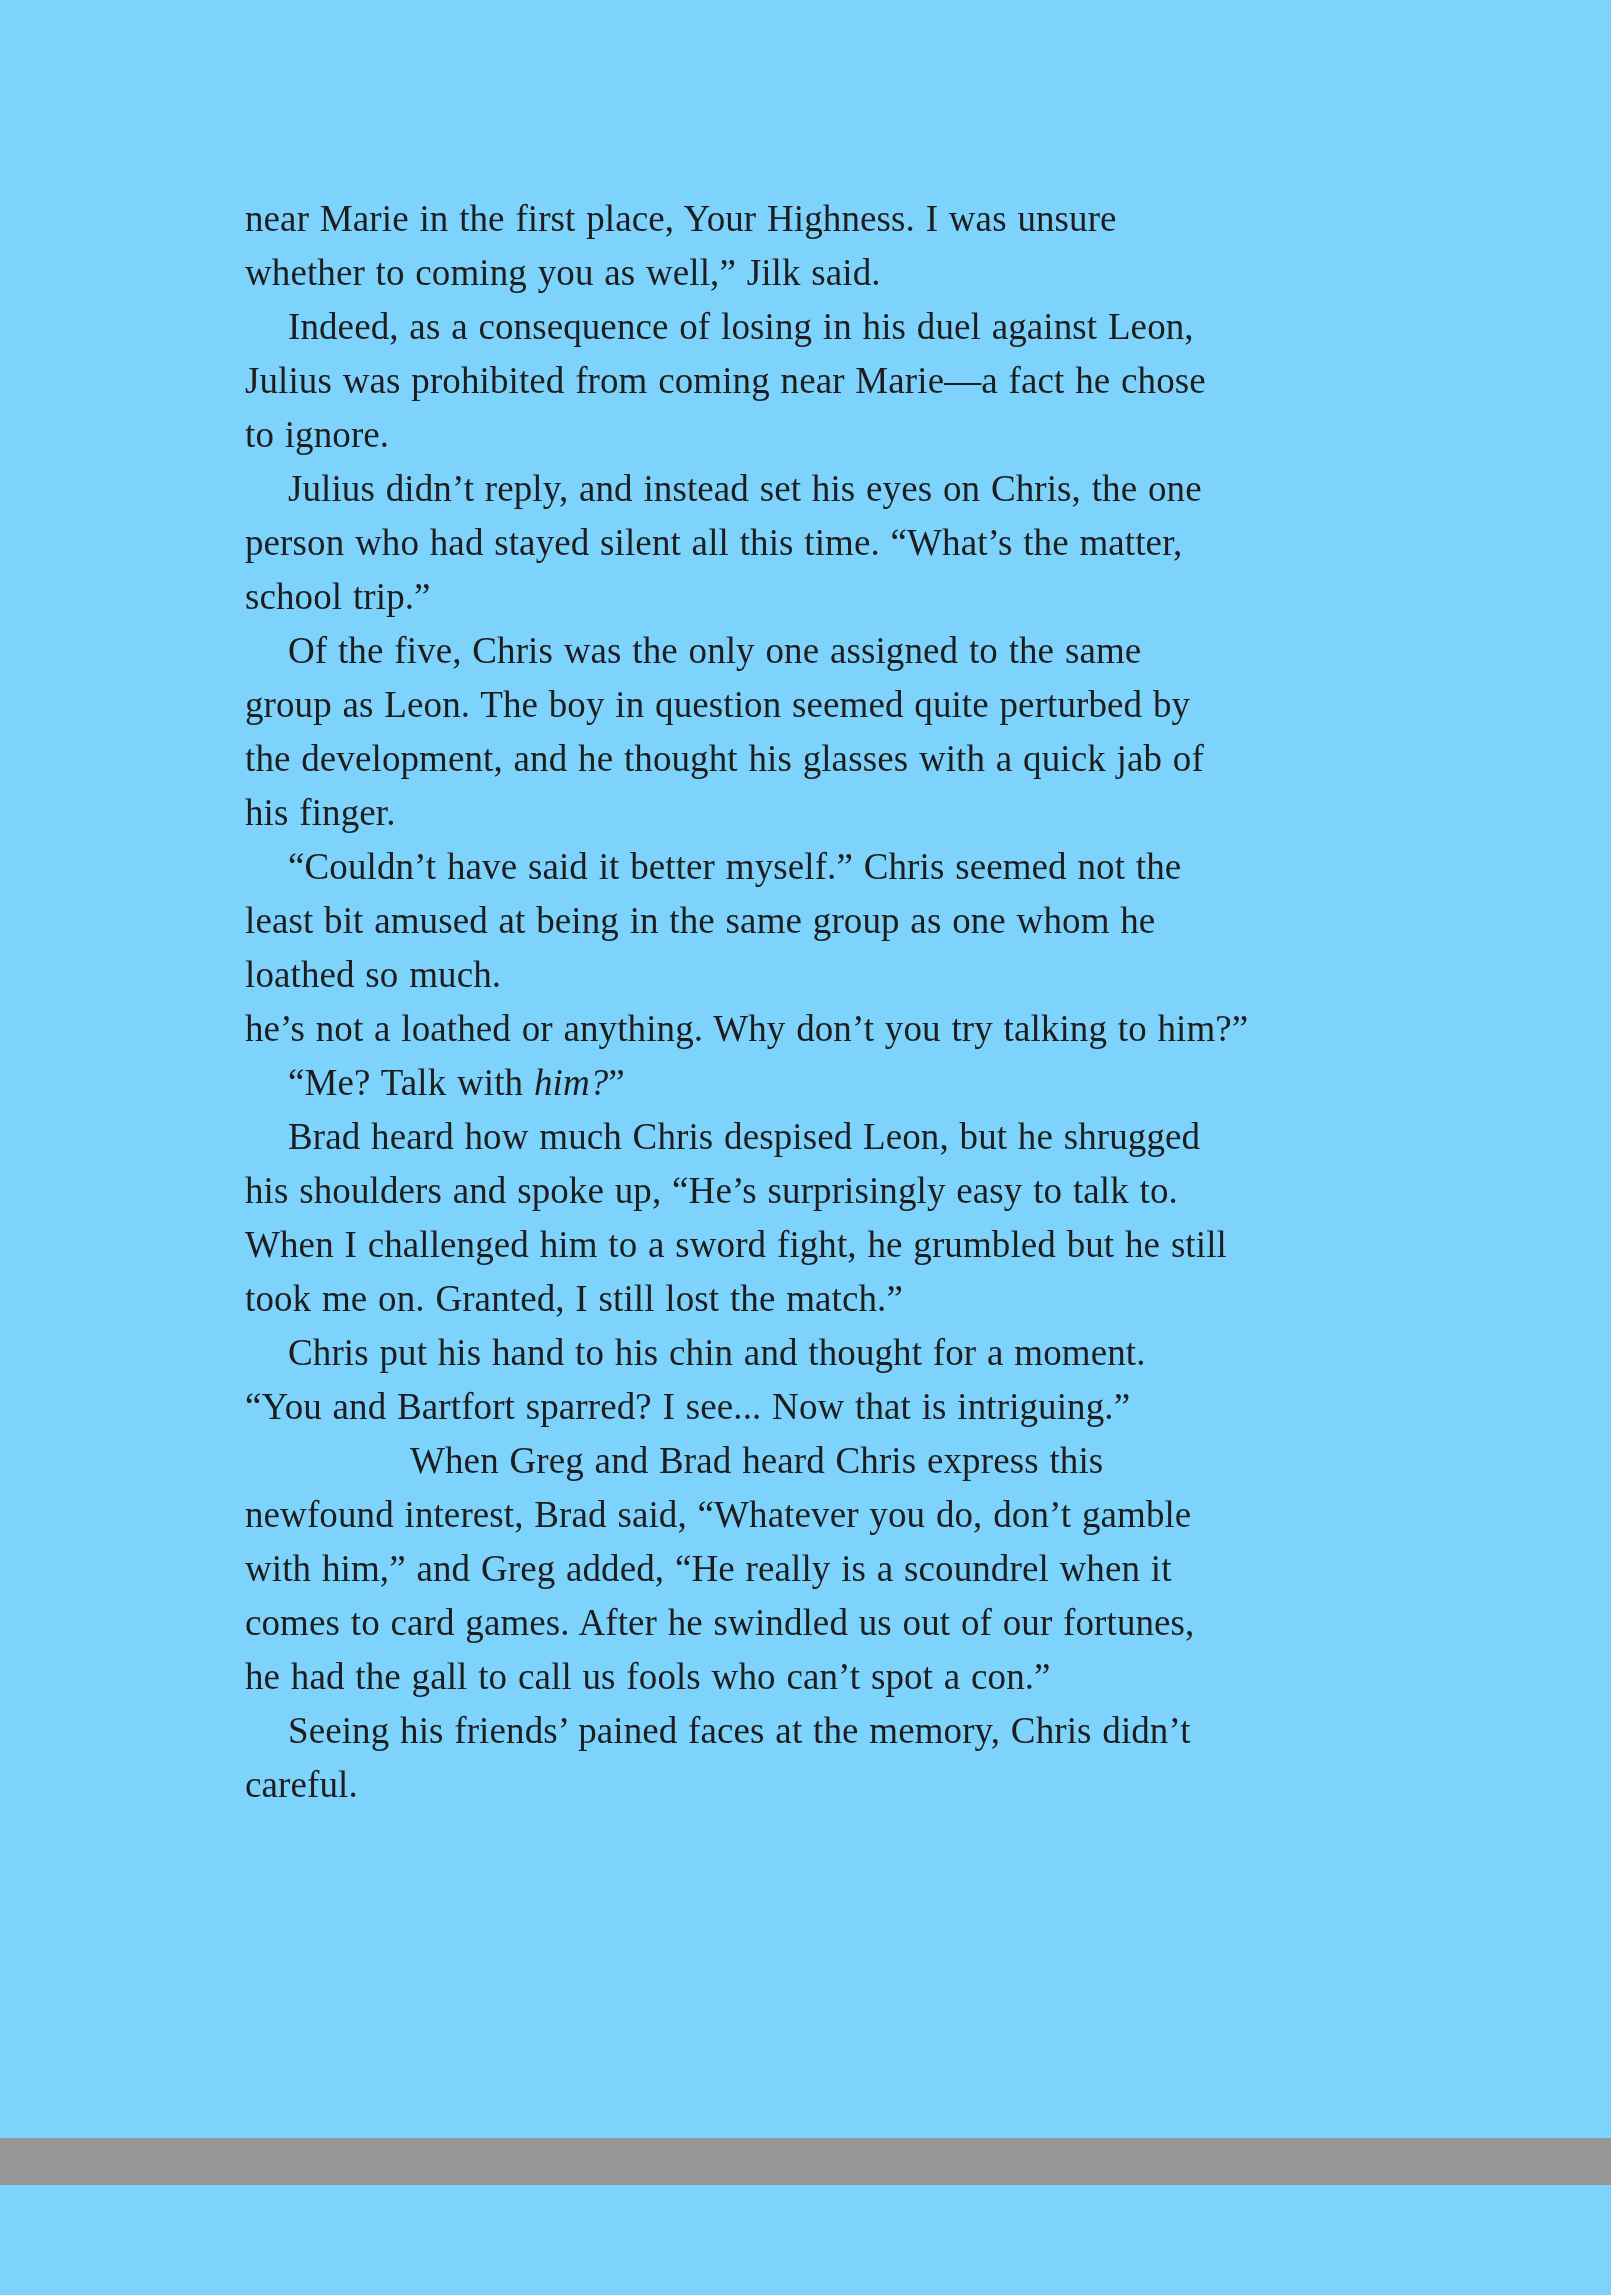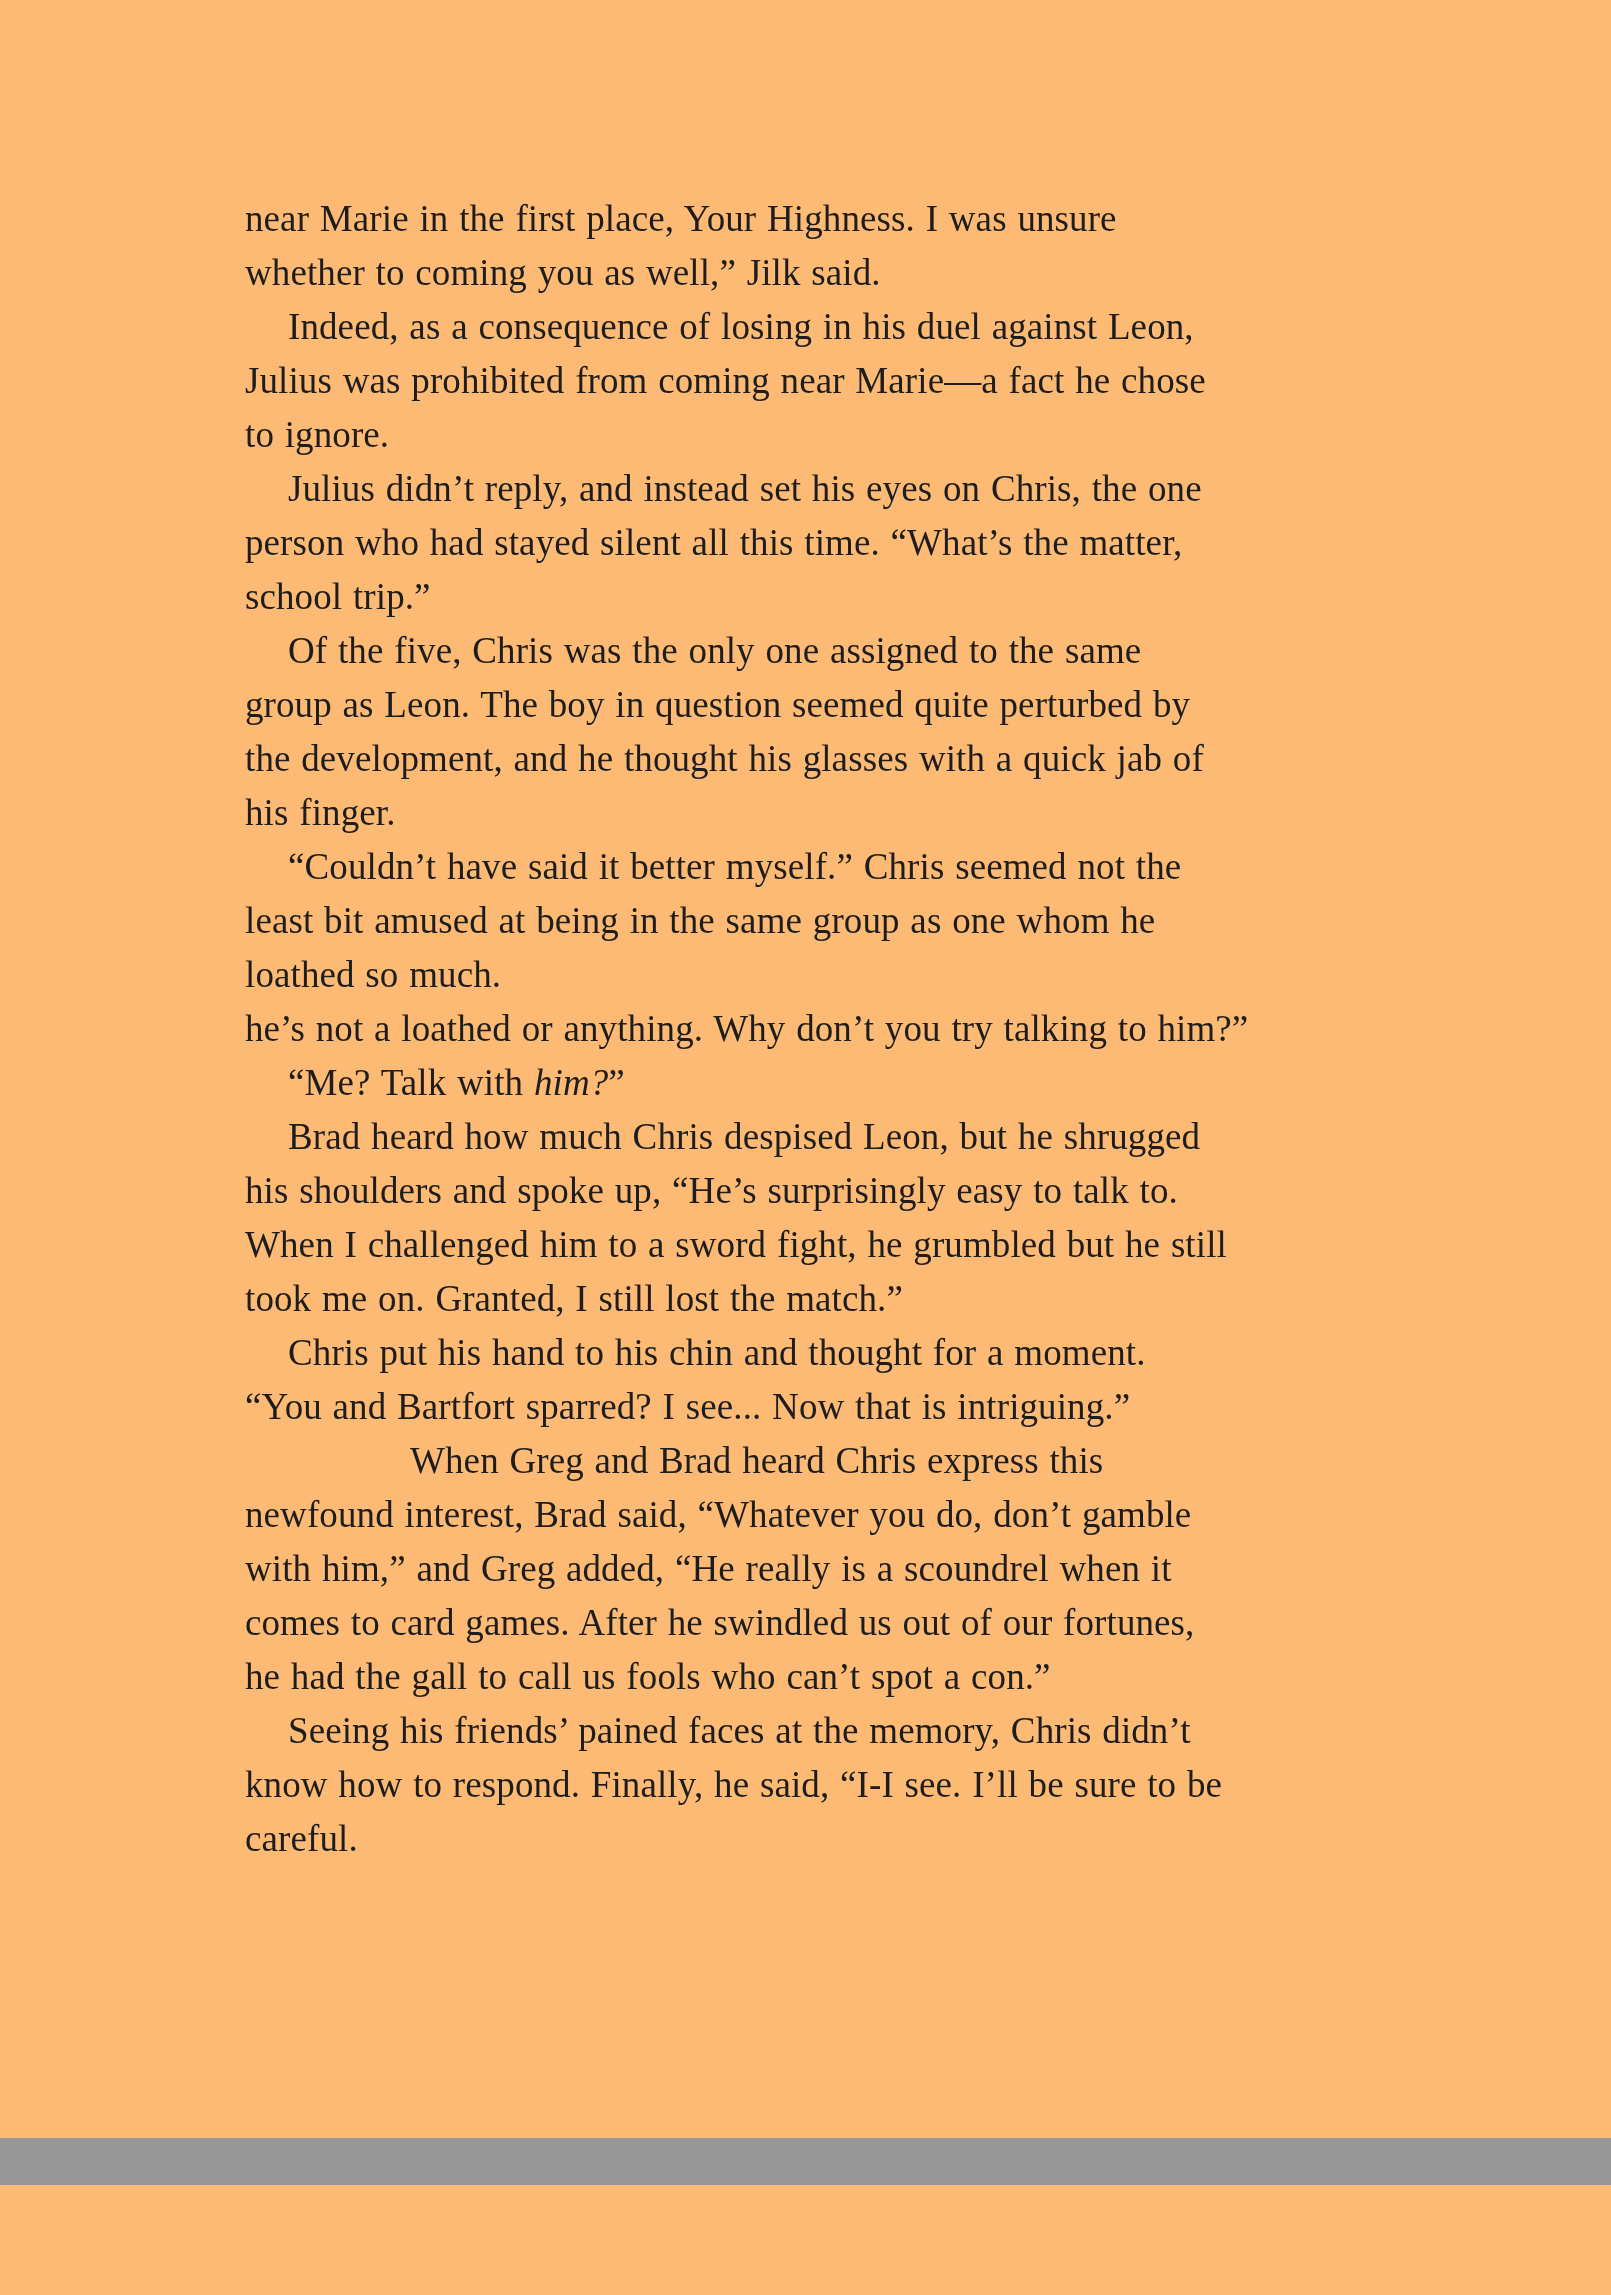--- a/index.html
+++ b/index.html
@@ -10,21 +10,21 @@
     width: 1611px;
     height: 2295px;
     background: #ffffff;
     position: relative;
     font-family: "Liberation Serif", "DejaVu Serif", serif;
     overflow: hidden;
   }
   .page {
     position: absolute;
     inset: 0;
-    background: #fdba74;
+    background: #7dd3fc;
   }
   .page-text {
     position: absolute;
     left: 245px;
     top: 192px;
     width: 1135px;
     color: #1d1d1d;
     font-size: 37px;
     line-height: 54px;
     word-spacing: 1.4px;
@@ -74,19 +74,18 @@
       <div class="text-line indent-none">When I challenged him to a sword fight, he grumbled but he still</div>
       <div class="text-line indent-none">took me on. Granted, I still lost the match.”</div>
       <div class="text-line indent-normal">Chris put his hand to his chin and thought for a moment.</div>
       <div class="text-line indent-none">“You and Bartfort sparred? I see... Now that is intriguing.”</div>
       <div class="text-line indent-deep">When Greg and Brad heard Chris express this</div>
       <div class="text-line indent-none">newfound interest, Brad said, “Whatever you do, don’t gamble</div>
       <div class="text-line indent-none">with him,” and Greg added, “He really is a scoundrel when it</div>
       <div class="text-line indent-none">comes to card games. After he swindled us out of our fortunes,</div>
       <div class="text-line indent-none">he had the gall to call us fools who can’t spot a con.”</div>
       <div class="text-line indent-normal">Seeing his friends’ pained faces at the memory, Chris didn’t</div>
-      <div class="text-line indent-none">know how to respond. Finally, he said, “I-I see. I’ll be sure to be</div>
       <div class="text-line indent-none">careful.</div>
     </div>
 
   <div class="progress-bar" id="progress-bar" style="background: rgb(151, 151, 151);"></div>
 </div>
 
 
 </body></html>

